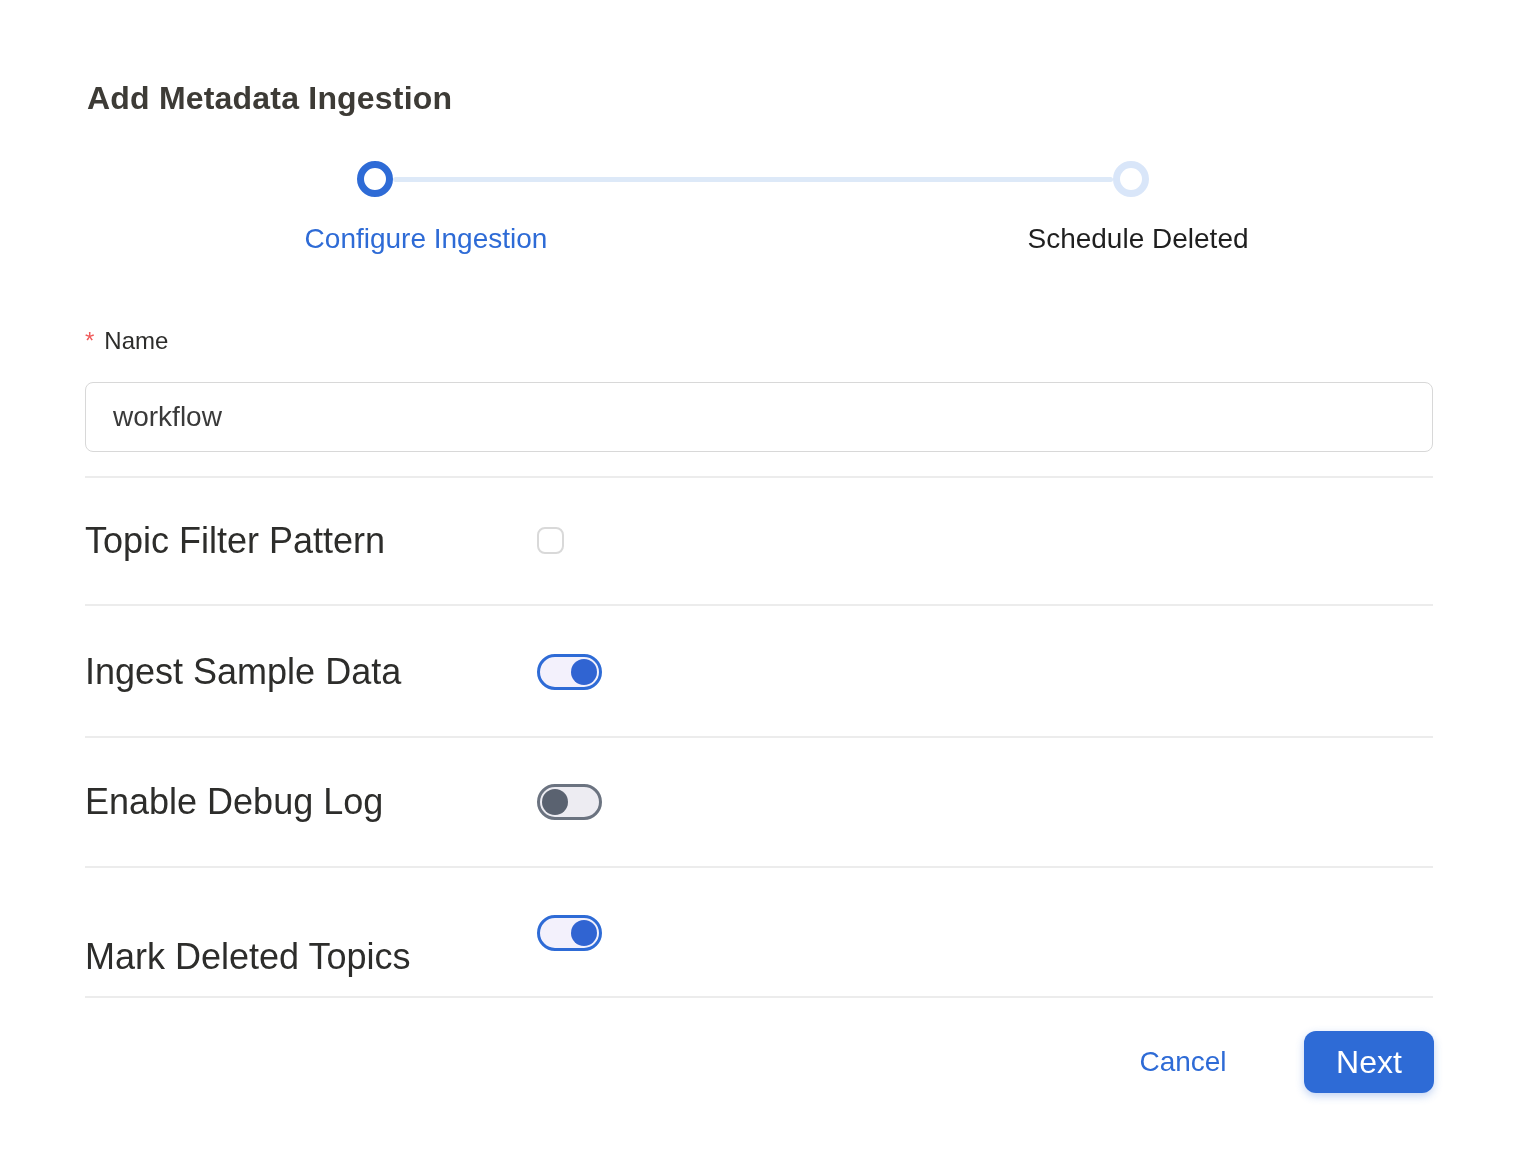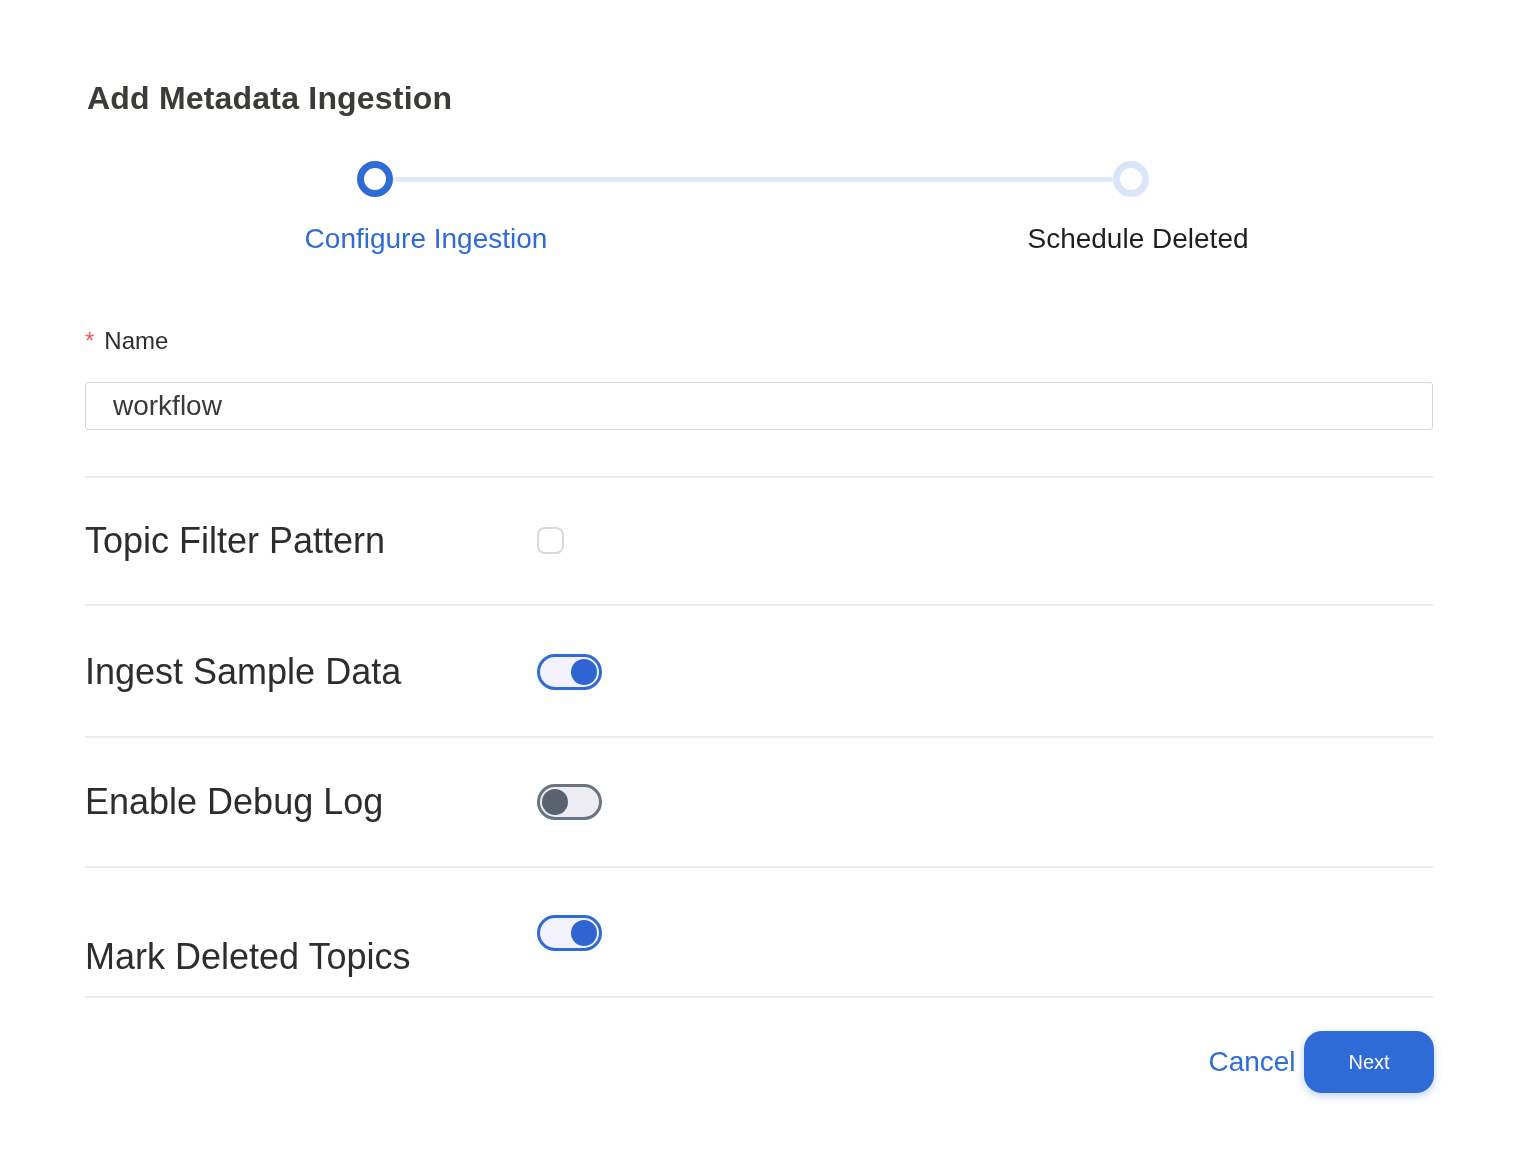--- a/index.html
+++ b/index.html
@@ -22,22 +22,22 @@
   .step-circle.active{left:357px;top:161px;border:7px solid var(--primary);}
   .step-circle.pending{left:1113px;top:161px;border:7px solid var(--primary-light);}
   .step-label{top:222px;transform:translateX(-50%);font-size:28px;line-height:34px;white-space:nowrap;}
   .step-label.active{left:382px;color:var(--primary);margin-left:44px;}
   .step-label.pending{left:1138px;color:#1f1f1f;}
 
   
   .field-label{left:85px;top:324px;font-size:24px;line-height:34px;color:var(--label);}
   .req-mark{color:var(--required);margin-right:10px;}
   .name-input{
-    left:85px;top:382px;width:1348px;height:48px;box-sizing:border-box;
-    border:1px solid var(--input-border);border-radius:3px;padding:11px 27px;
+    left:85px;top:382px;width:1348px;height:70px;box-sizing:border-box;
+    border:1px solid var(--input-border);border-radius:8px;padding:11px 27px;
     font-family:"Liberation Sans", sans-serif;font-size:28px;color:#3a3a3a;outline:none;background:#fff;
   }
 
   .divider{left:85px;width:1348px;height:2px;background:var(--divider);}
 
   .row-label{left:85px;font-size:36px;line-height:34px;color:var(--label);white-space:nowrap;}
 
   
   .checkbox{
     left:537px;top:527px;width:27px;height:27px;box-sizing:border-box;
@@ -49,24 +49,24 @@
     left:537px;width:65px;height:36px;box-sizing:border-box;border-radius:18px;
     display:flex;align-items:center;cursor:pointer;
   }
   .toggle .knob{width:26px;height:26px;border-radius:50%;}
   .toggle.on{border:3px solid var(--primary);background:var(--toggle-on-track);justify-content:flex-end;padding-right:2px;}
   .toggle.on .knob{background:#3064d2;}
   .toggle.off{border:3px solid var(--toggle-off-border);background:var(--toggle-off-track);justify-content:flex-start;padding-left:2px;}
   .toggle.off .knob{background:var(--toggle-off-knob);}
 
   
-  .cancel-link{left:1252px;top:1045px;transform:translateX(-50%);font-size:28px;line-height:34px;color:var(--primary);cursor:pointer;white-space:nowrap;}
+  .cancel-link{left:1183px;top:1045px;transform:translateX(-50%);font-size:28px;line-height:34px;color:var(--primary);cursor:pointer;white-space:nowrap;}
   .next-button{
-    left:1304px;top:1031px;width:130px;height:62px;border-radius:18px;background:var(--primary);
-    color:#ffffff;font-size:20px;display:flex;align-items:center;justify-content:center;cursor:pointer;
+    left:1304px;top:1031px;width:130px;height:62px;border-radius:12px;background:var(--primary);
+    color:#ffffff;font-size:32px;display:flex;align-items:center;justify-content:center;cursor:pointer;
     box-shadow:0 3px 8px rgba(46,107,214,0.30);
   }
 </style>
 </head>
 <body style="--primary: #2e6bd6; --primary-light: #d9e6f9; --line-light: #dde9f8; --required: #f05b5b; --title: #3d3b36; --label: #2d2d2b; --divider: #ececec; --input-border: #d8d8d8; --toggle-off-border: #6b7380; --toggle-off-knob: #5a6270; --toggle-off-track: #edecf2; --toggle-on-track: #f3f1fc; --checkbox-border: #d9d9d9;">
 
 <div class="abs page-title">Add Metadata Ingestion</div>
 
 <div class="abs step-line"></div>
 <div class="abs step-circle active"></div>

